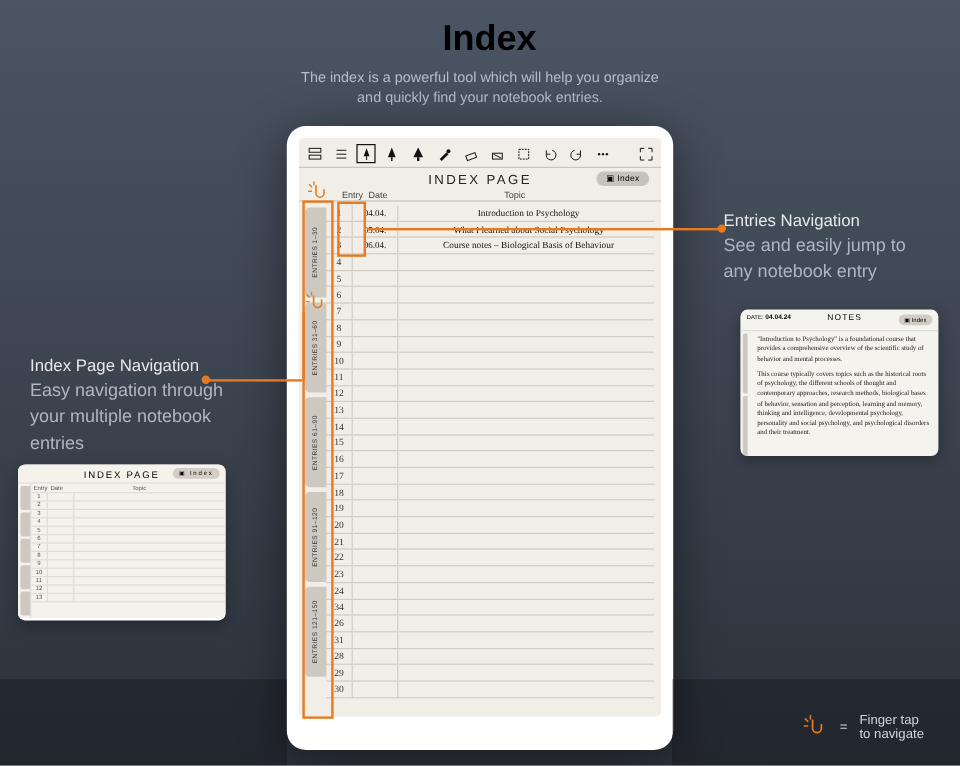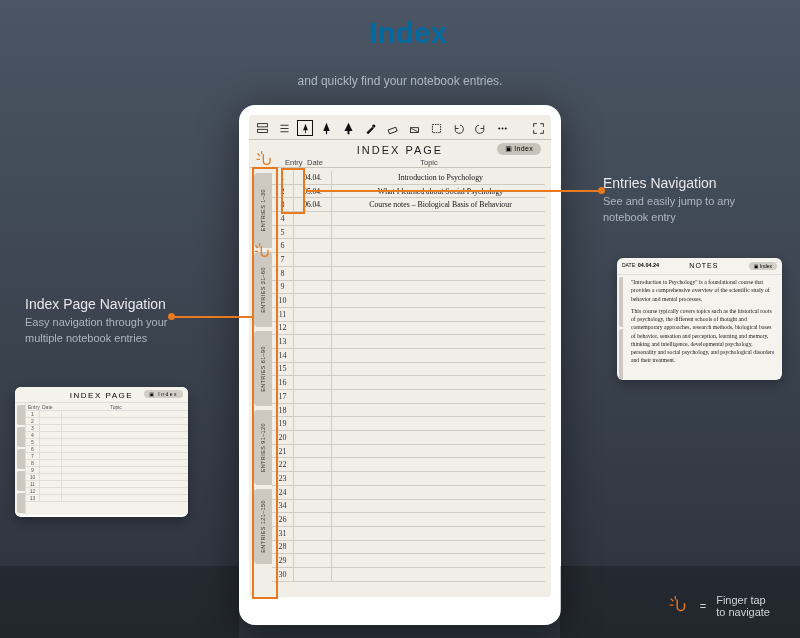--- a/index.html
+++ b/index.html
@@ -10,21 +10,21 @@
     font-family: "Helvetica Neue", Arial, sans-serif;
     position: relative;
     overflow: hidden;
   }
   .title {
     position: absolute;
     top: 16px;
     left: 16px;
     right: 0;
     text-align: center;
-    color: #0369a1;
+    color: #000000;
     font-size: 30px;
     font-weight: 600;
   }
   .subtitle {
     position: absolute;
     top: 56px;
     left: 0;
     right: 0;
     text-align: center;
     color: #b6bec8;
@@ -192,21 +192,21 @@
     border-radius: 50%;
     background: #e8791e;
     position: absolute;
   }
   
   .anno {
     position: absolute;
     color: #e6e8eb;
   }
   .anno h3 { font-size: 14px; font-weight: 300; margin-bottom: 3px; }
-  .anno p  { font-size: 11px; line-height: 1.45; color: #aeb6c0; }
+  .anno p  { font-size: 15px; line-height: 1.45; color: #aeb6c0; }
   
   .mini {
     position: absolute;
     background: #fff;
     border-radius: 6px;
     box-shadow: 0 4px 12px rgba(0,0,0,.3);
     overflow: hidden;
   }
   .mini-left { left: 15px; top: 387px; width: 173px; height: 130px; }
   .mini-left .ml-header { text-align: center; font-size: 8px; letter-spacing: 1.5px; padding: 4px 0 2px; background:#f5f2ec; border-bottom:1px solid #ddd; position:relative;}
@@ -252,21 +252,21 @@
     color: #cfd4da;
     font-size: 11px;
   }
   .legend .eq { color:#cfd4da; }
 </style>
 </head>
 <body>
 
 <div class="title">Index</div>
 <div class="subtitle">
-  <br>
+  <span>The index is a powerful tool which will help you organize</span><br>
   <span>and quickly find your notebook entries.</span>
 </div>
 
 <div class="tablet">
   <div class="screen">
     <div class="toolbar">
       <div class="tool">
           <svg viewBox="0 0 16 16">
             <rect x="2" y="2" width="12" height="4" fill="none" stroke="#111"></rect>
             <rect x="2" y="9" width="12" height="4" fill="none" stroke="#111"></rect>

